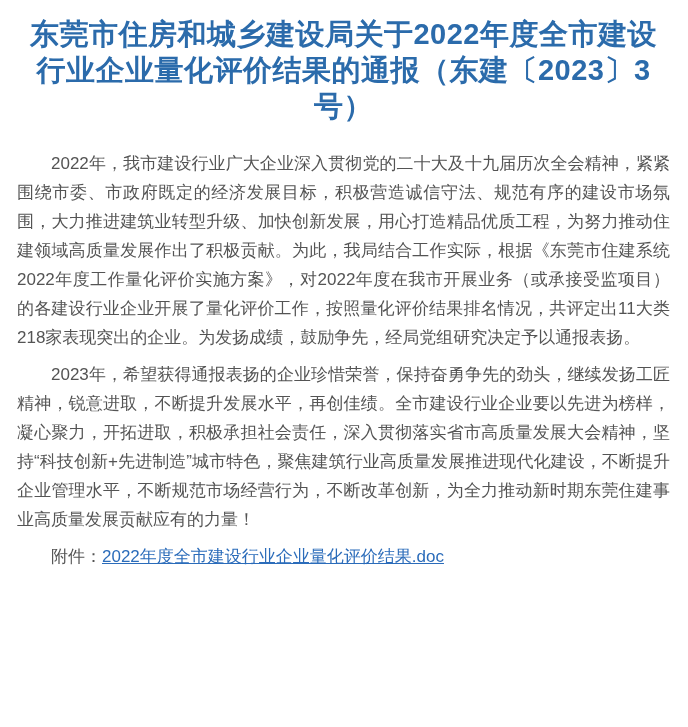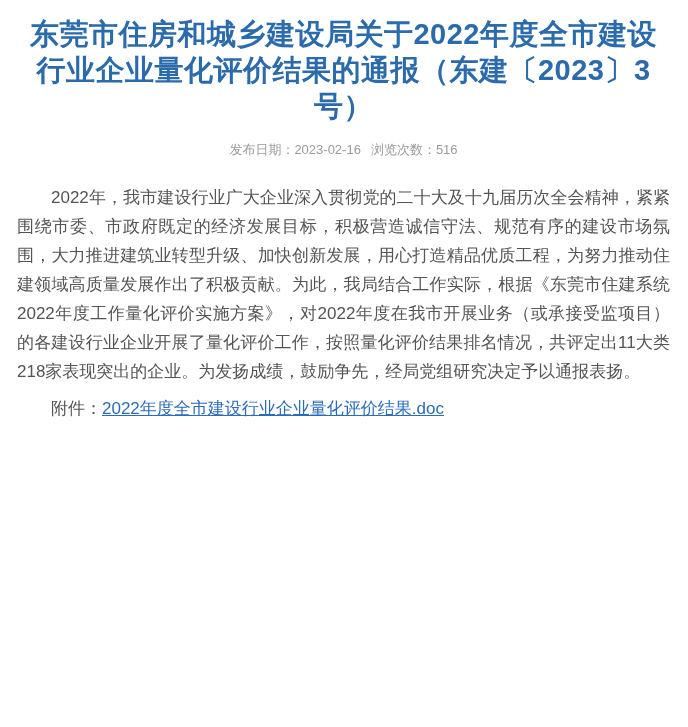--- a/index.html
+++ b/index.html
@@ -66,29 +66,27 @@
     cursor: pointer;
   }
 </style>
 </head>
 <body>
 
 <div class="page">
 
   <h1 class="notice-title">东莞市住房和城乡建设局关于2022年度全市建设行业企业量化评价结果的通报（东建〔2023〕3号）</h1>
 
-  <div class="meta-line">
-    <span class="meta-label">发布日期：</span><span class="meta-value">2023-02-16</span><span class="meta-label">浏览次数：</span><span>516</span>
-  </div>
 
   <div class="doc-body">
 
 
     <p class="para">2022年，我市建设行业广大企业深入贯彻党的二十大及十九届历次全会精神，紧紧围绕市委、市政府既定的经济发展目标，积极营造诚信守法、规范有序的建设市场氛围，大力推进建筑业转型升级、加快创新发展，用心打造精品优质工程，为努力推动住建领域高质量发展作出了积极贡献。为此，我局结合工作实际，根据《东莞市住建系统2022年度工作量化评价实施方案》，对2022年度在我市开展业务（或承接受监项目）的各建设行业企业开展了量化评价工作，按照量化评价结果排名情况，共评定出11大类218家表现突出的企业。为发扬成绩，鼓励争先，经局党组研究决定予以通报表扬。</p>
 
+    <p class="para">2023年，希望获得通报表扬的企业珍惜荣誉，保持奋勇争先的劲头，继续发扬工匠精神，锐意进取，不断提升发展水平，再创佳绩。全市建设行业企业要以先进为榜样，凝心聚力，开拓进取，积极承担社会责任，深入贯彻落实省市高质量发展大会精神，坚持“科技创新+先进制造”城市特色，聚焦建筑行业高质量发展推进现代化建设，不断提升企业管理水平，不断规范市场经营行为，不断改革创新，为全力推动新时期东莞住建事业高质量发展贡献应有的力量！</p>
 
 
     <p class="attachment-para">
       <span>附件：</span><a class="attachment-link" href="#">2022年度全市建设行业企业量化评价结果.doc</a>
     </p>
 
   </div>
 
 </div>
 

